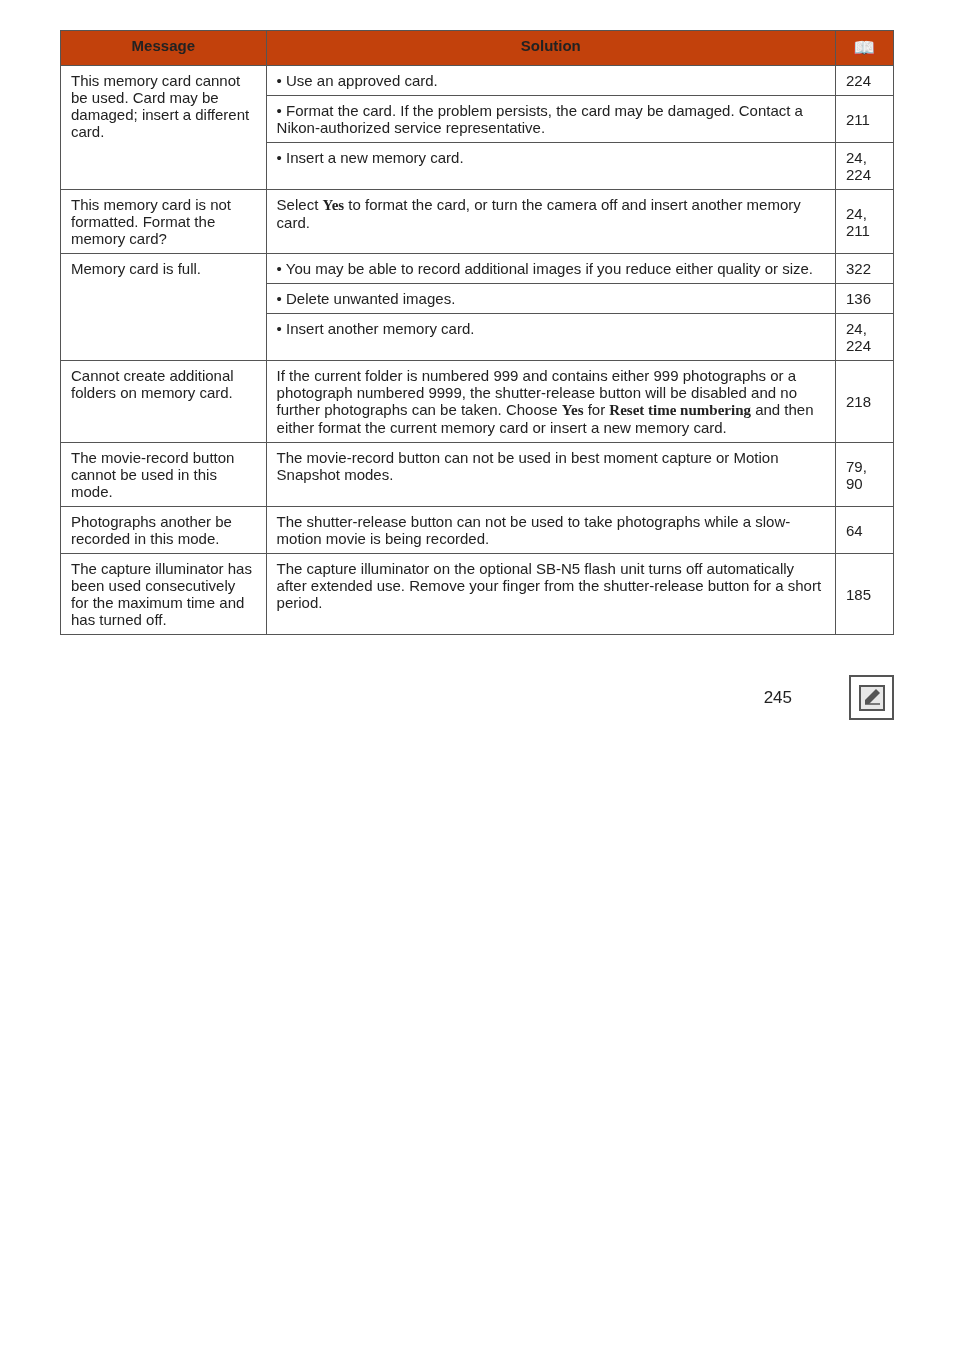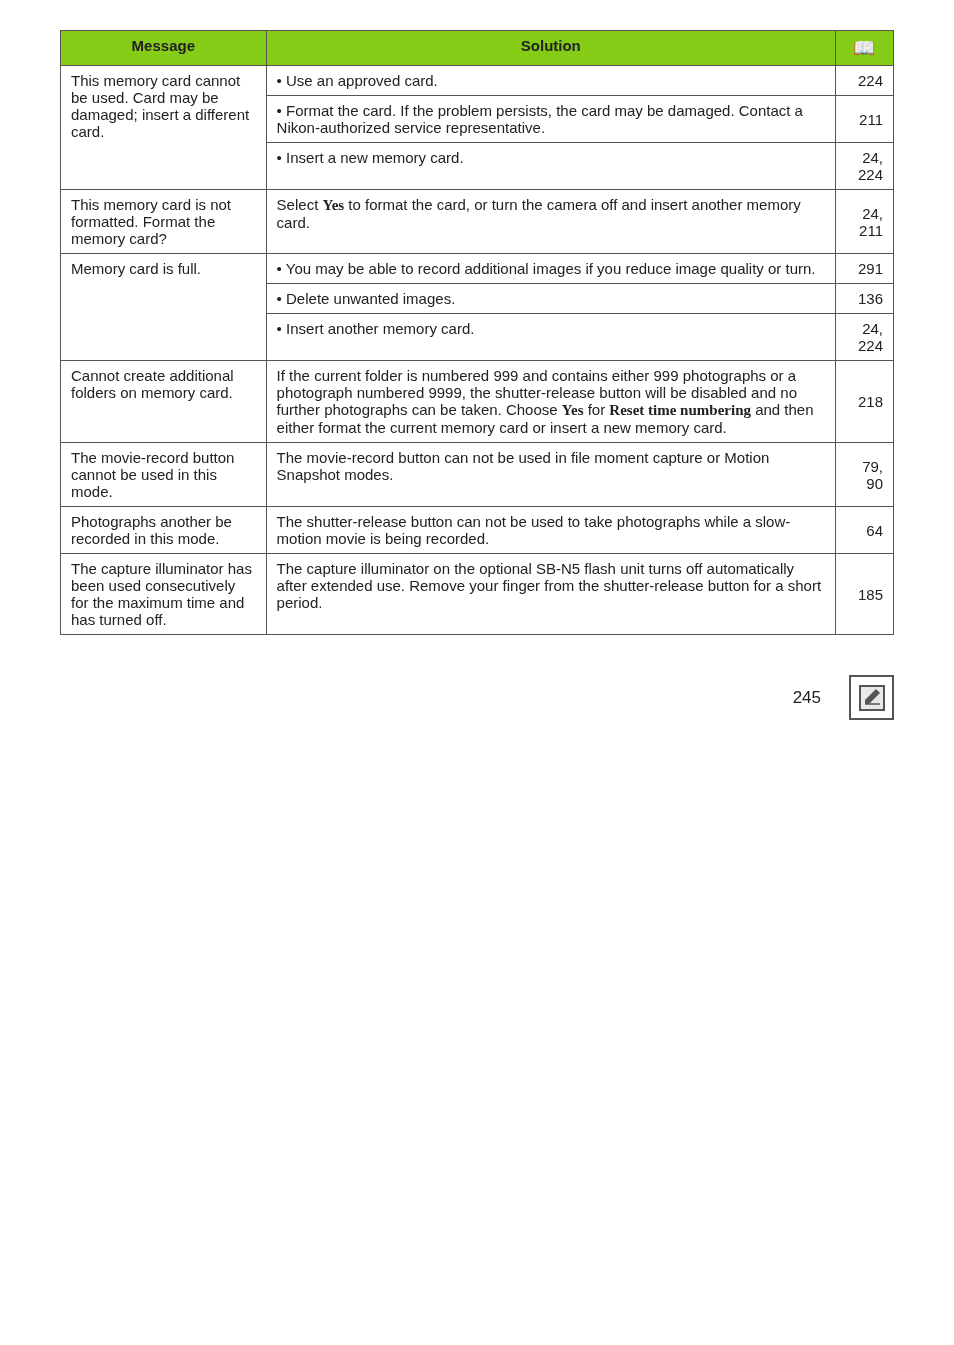--- a/index.html
+++ b/index.html
@@ -20,41 +20,41 @@
       width: 100%;
       border-collapse: collapse;
       margin-bottom: 20px;
     }
     th, td {
       border: 1px solid #555;
       padding: 6px 10px;
       vertical-align: top;
     }
     th {
-      background: #84cc16;
+      background: #c2410c;
       font-weight: bold;
       text-align: center;
       font-size: 15px;
     }
     th.book-icon {
       font-size: 18px;
       text-align: center;
       width: 55px;
     }
     td.message-col {
       width: 195px;
       margin-left: 28px;
     }
     td.solution-col {
       width: 540px;
       margin-top: 11px;
     }
     td.page-col {
       width: 55px;
-      text-align: right;
+      text-align: left;
       vertical-align: middle;
     }
     .bold { font-weight: bold; font-family: Liberation Serif, serif; }
     .page-number {
       font-size: 17px;
       color: #222;
     }
     .corner-icon {
       width: 45px;
       height: 45px;
@@ -102,61 +102,61 @@
       </tr>
 
       <tr>
         <td class="message-col">This memory card is not formatted. Format the memory card?</td>
         <td class="solution-col">Select <span class="bold">Yes</span> to format the card, or turn the camera off and insert another memory card.</td>
         <td class="page-col">24, 211</td>
       </tr>
 
       <tr>
         <td class="message-col" rowspan="3">Memory card is full.</td>
-        <td class="solution-col">• You may be able to record additional images if you reduce image quality or turn.</td>
-        <td class="page-col">291</td>
+        <td class="solution-col">• You may be able to record additional images if you reduce either quality or size.</td>
+        <td class="page-col">322</td>
       </tr>
       <tr>
         <td class="solution-col">• Delete unwanted images.</td>
         <td class="page-col">136</td>
       </tr>
       <tr>
         <td class="solution-col">• Insert another memory card.</td>
         <td class="page-col">24, 224</td>
       </tr>
 
       <tr>
         <td class="message-col">Cannot create additional folders on memory card.</td>
         <td class="solution-col">If the current folder is numbered 999 and contains either 999 photographs or a photograph numbered 9999, the shutter-release button will be disabled and no further photographs can be taken. Choose <span class="bold">Yes</span> for <span class="bold">Reset time numbering</span> and then either format the current memory card or insert a new memory card.</td>
         <td class="page-col">218</td>
       </tr>
 
       <tr>
         <td class="message-col">The movie-record button cannot be used in this mode.</td>
-        <td class="solution-col">The movie-record button can not be used in file moment capture or Motion Snapshot modes.</td>
+        <td class="solution-col">The movie-record button can not be used in best moment capture or Motion Snapshot modes.</td>
         <td class="page-col">79, 90</td>
       </tr>
 
       <tr>
         <td class="message-col">Photographs another be recorded in this mode.</td>
         <td class="solution-col">The shutter-release button can not be used to take photographs while a slow-motion movie is being recorded.</td>
         <td class="page-col">64</td>
       </tr>
 
       <tr>
         <td class="message-col">The capture illuminator has been used consecutively for the maximum time and has turned off.</td>
         <td class="solution-col">The capture illuminator on the optional SB-N5 flash unit turns off automatically after extended use. Remove your finger from the shutter-release button for a short period.</td>
         <td class="page-col">185</td>
       </tr>
     </tbody>
   </table>
 
   <div class="footer-row">
     <div></div>
-    <div style="display:flex; align-items:center; gap: 8px;">
+    <div style="display:flex; align-items:center; gap: 37px;">
       <span class="page-number">245</span>
       <div class="corner-icon">
         <svg width="28" height="28" viewBox="0 0 28 28" fill="none" xmlns="http://www.w3.org/2000/svg">
           <rect x="2" y="2" width="24" height="24" fill="#e8e8e8" stroke="#555" stroke-width="2"></rect>
           <g transform="translate(4,4)">
             <polygon points="14,1 18,5 7,16 3,16 3,12" fill="#555"></polygon>
             <line x1="3" y1="16" x2="18" y2="16" stroke="#555" stroke-width="1.5"></line>
           </g>
         </svg>
       </div>

